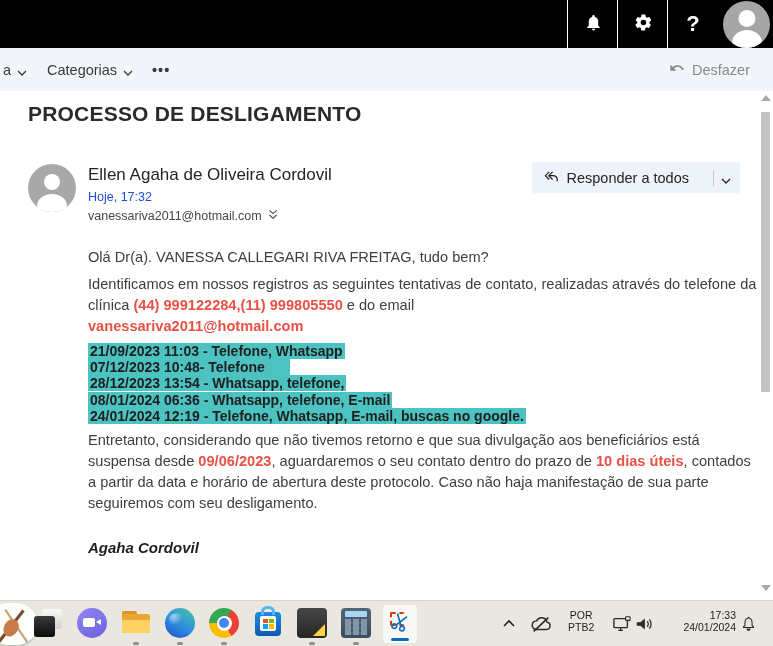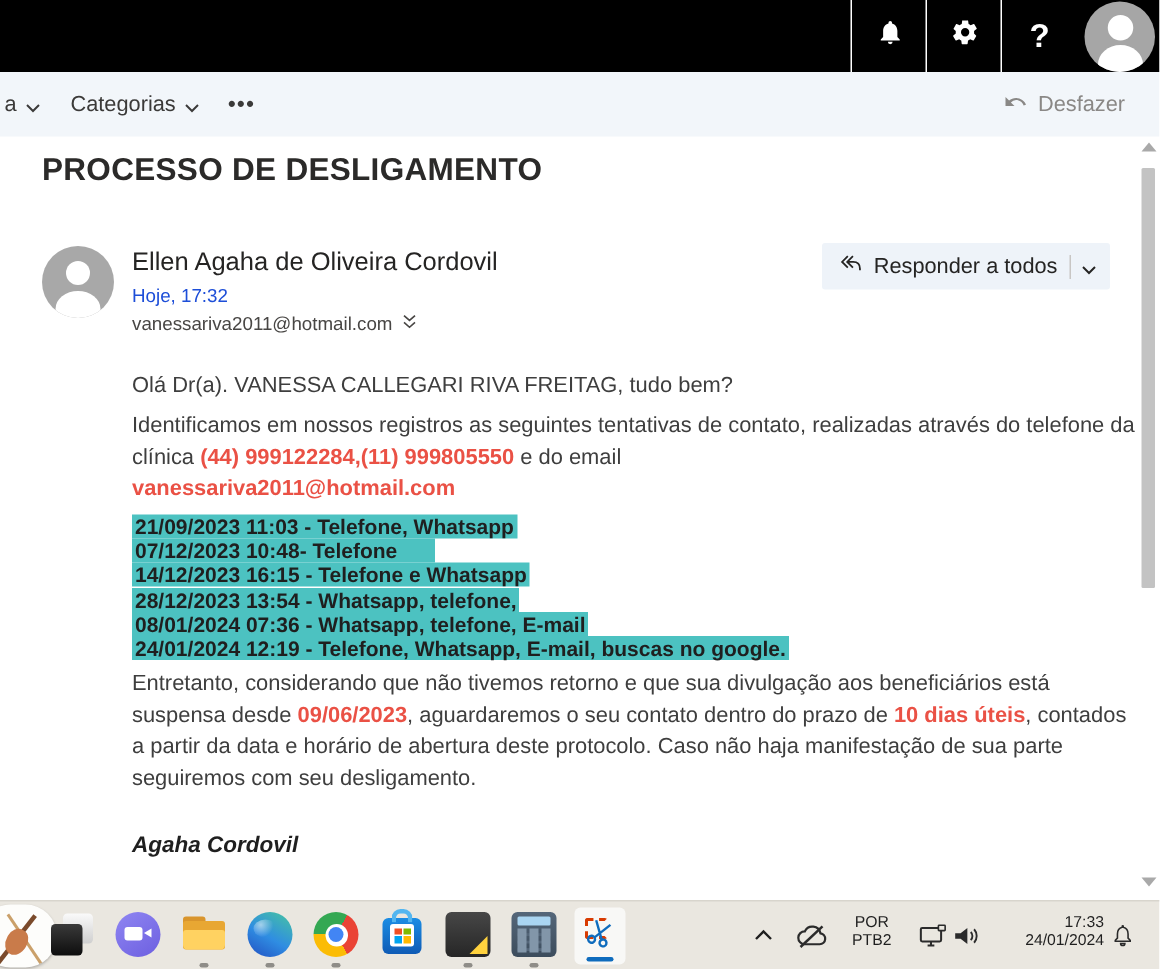--- a/index.html
+++ b/index.html
@@ -32,21 +32,21 @@
 
   .avatar { position:absolute; left:28px; top:73px; width:48px; height:48px; border-radius:50%; background:#a8a8a8; overflow:hidden; }
   .avatar .head { top:10px; width:16px; height:16px; }
   .avatar .body { top:30px; width:30px; height:24px; }
 
   .sender-name { position:absolute; left:88px; top:74px; font-size:17px; color:#252423; }
   .sent-time  { position:absolute; left:88px; top:99px; font-size:12.5px; color:#1d4ed8; }
   .sender-addr{ position:absolute; left:88px; top:118px; font-size:12.5px; color:#484644; display:flex; align-items:center; gap:6px; cursor:pointer; }
 
   .reply-btn { position:absolute; right:33px; top:71px; height:31px; background:#eef3f9; display:flex; align-items:center; padding:0 10px; font-size:14.5px; color:#252423; cursor:pointer; border-radius:2px; }
-  .reply-btn .lbl { margin:0 8px 0 7px; }
+  .reply-btn .lbl { margin:0 24px 0 7px; }
   .reply-btn .div { width:1px; height:16px; background:#c8c6c4; margin-right:7px; }
 
   .email-body { position:absolute; left:88px; top:156px; width:672px; font-size:14.6px; color:#3e3e3e; }
   .email-body p { line-height:21px; margin-bottom:6px; }
   .red { color:#ea5145; font-weight:bold; }
   .attempts { margin:4px 0 6px; }
   .hl-line { line-height:16.2px; font-size:14px; font-weight:bold; }
   .hl { background:#4cc2c1; color:#1f1f1f; white-space:pre-wrap; padding:0 2px; }
   .signature { margin-top:25px; font-size:15px; font-weight:bold; font-style:italic; color:#1f1f1f; }
 
@@ -210,23 +210,22 @@
   </div>
 
   <div class="email-body">
     <p><span>Olá Dr(a). VANESSA CALLEGARI RIVA FREITAG, tudo bem?</span></p>
 
     <p><span>Identificamos em nossos registros as seguintes tentativas de contato, realizadas através do telefone da clínica </span><span class="red">(44) 999122284,(11) 999805550</span><span> e do email</span><br><span class="red">vanessariva2011@hotmail.com</span></p>
 
     <div class="attempts">
       <div class="hl-line"><span class="hl">21/09/2023 11:03 - Telefone, Whatsapp</span></div>
       <div class="hl-line"><span class="hl">07/12/2023 10:48- Telefone      </span></div>
-      <div class="hl-line"><span class="hl">14/12/2023 16:15 - Telefone e Whatsapp</span></div>
       <div class="hl-line"><span class="hl">28/12/2023 13:54 - Whatsapp, telefone,</span></div>
-      <div class="hl-line"><span class="hl">08/01/2024 07:36 - Whatsapp, telefone, E-mail</span></div>
+      <div class="hl-line"><span class="hl">08/01/2024 06:36 - Whatsapp, telefone, E-mail</span></div>
       <div class="hl-line"><span class="hl">24/01/2024 12:19 - Telefone, Whatsapp, E-mail, buscas no google.</span></div>
     </div>
 
     <p><span>Entretanto, considerando que não tivemos retorno e que sua divulgação aos beneficiários está suspensa desde </span><span class="red">09/06/2023</span><span>, aguardaremos o seu contato dentro do prazo de </span><span class="red">10 dias úteis</span><span>, contados a partir da data e horário de abertura deste protocolo. Caso não haja manifestação de sua parte seguiremos com seu desligamento.</span></p>
 
     <div class="signature">Agaha Cordovil</div>
   </div>
 </div>
 
 <div class="scrollbar">

